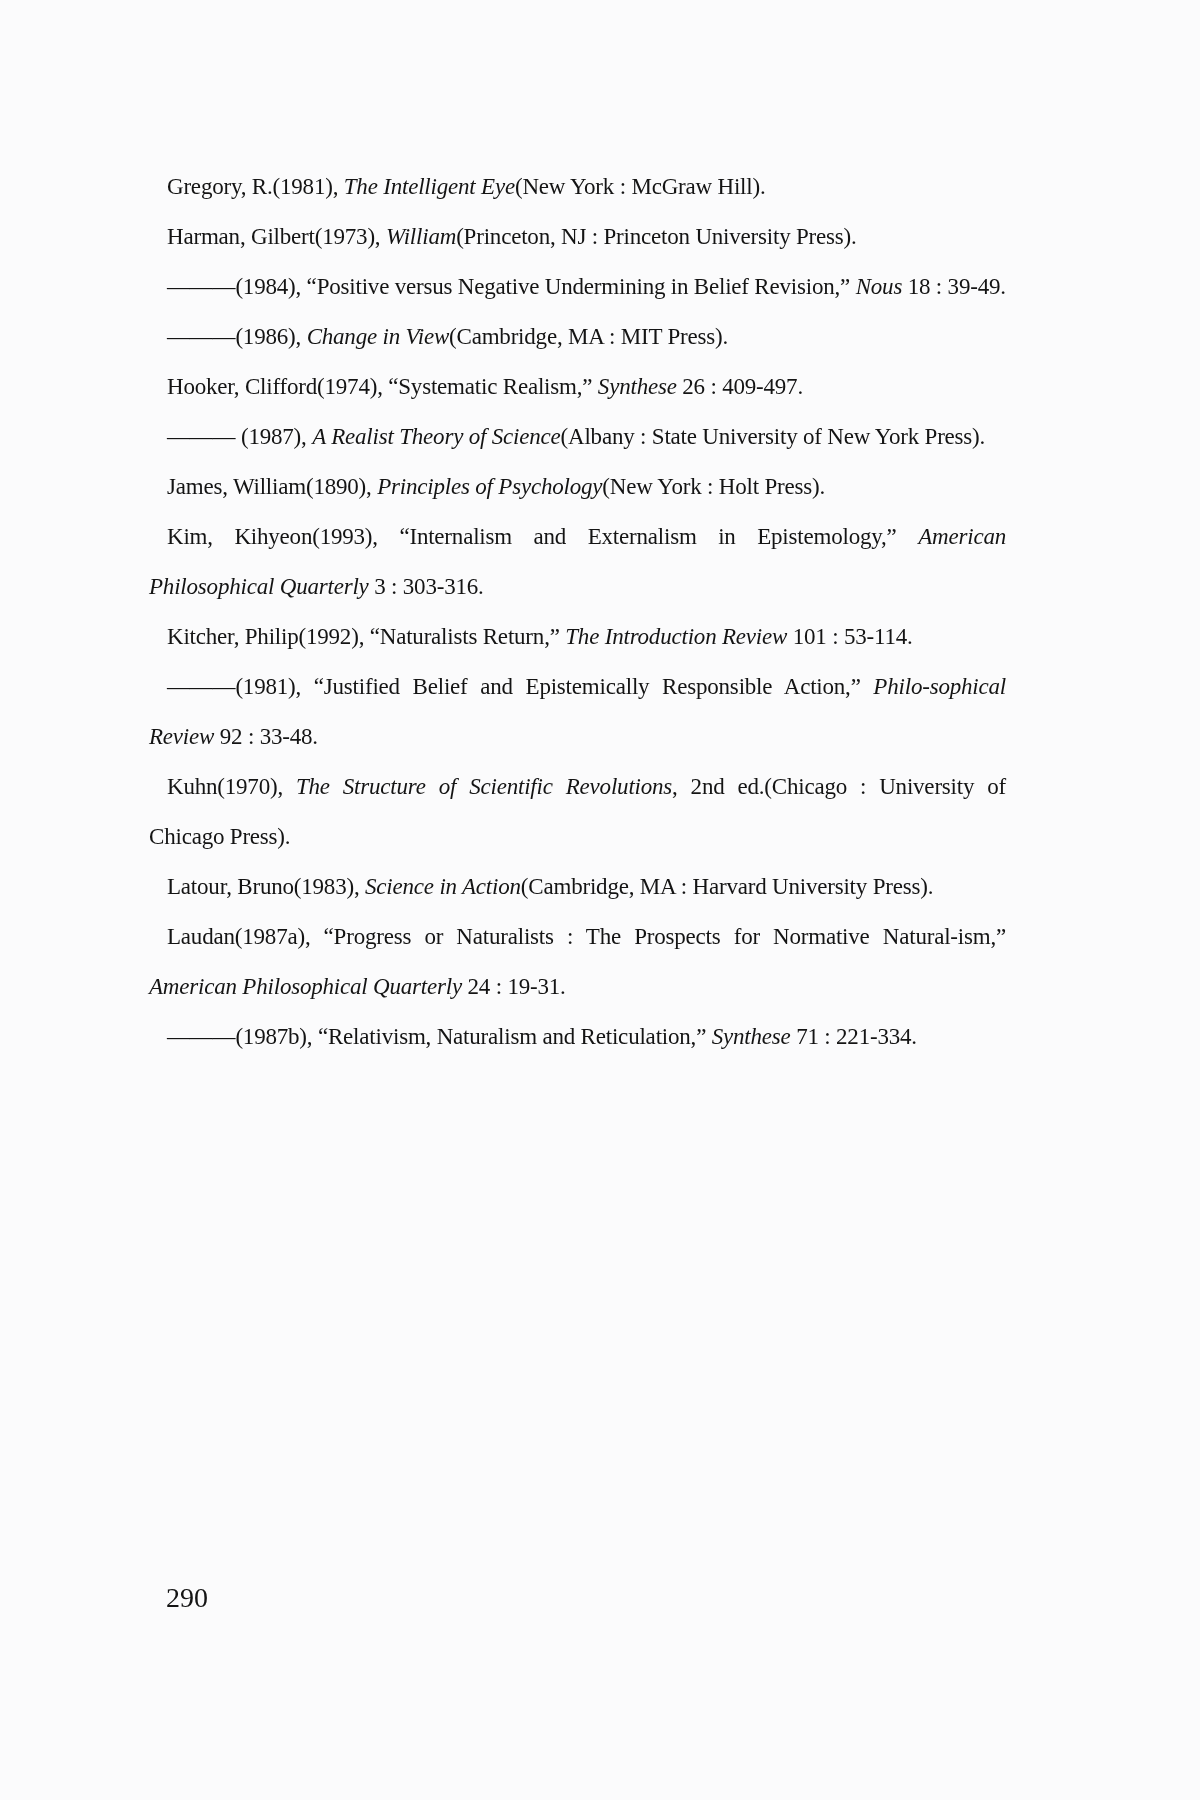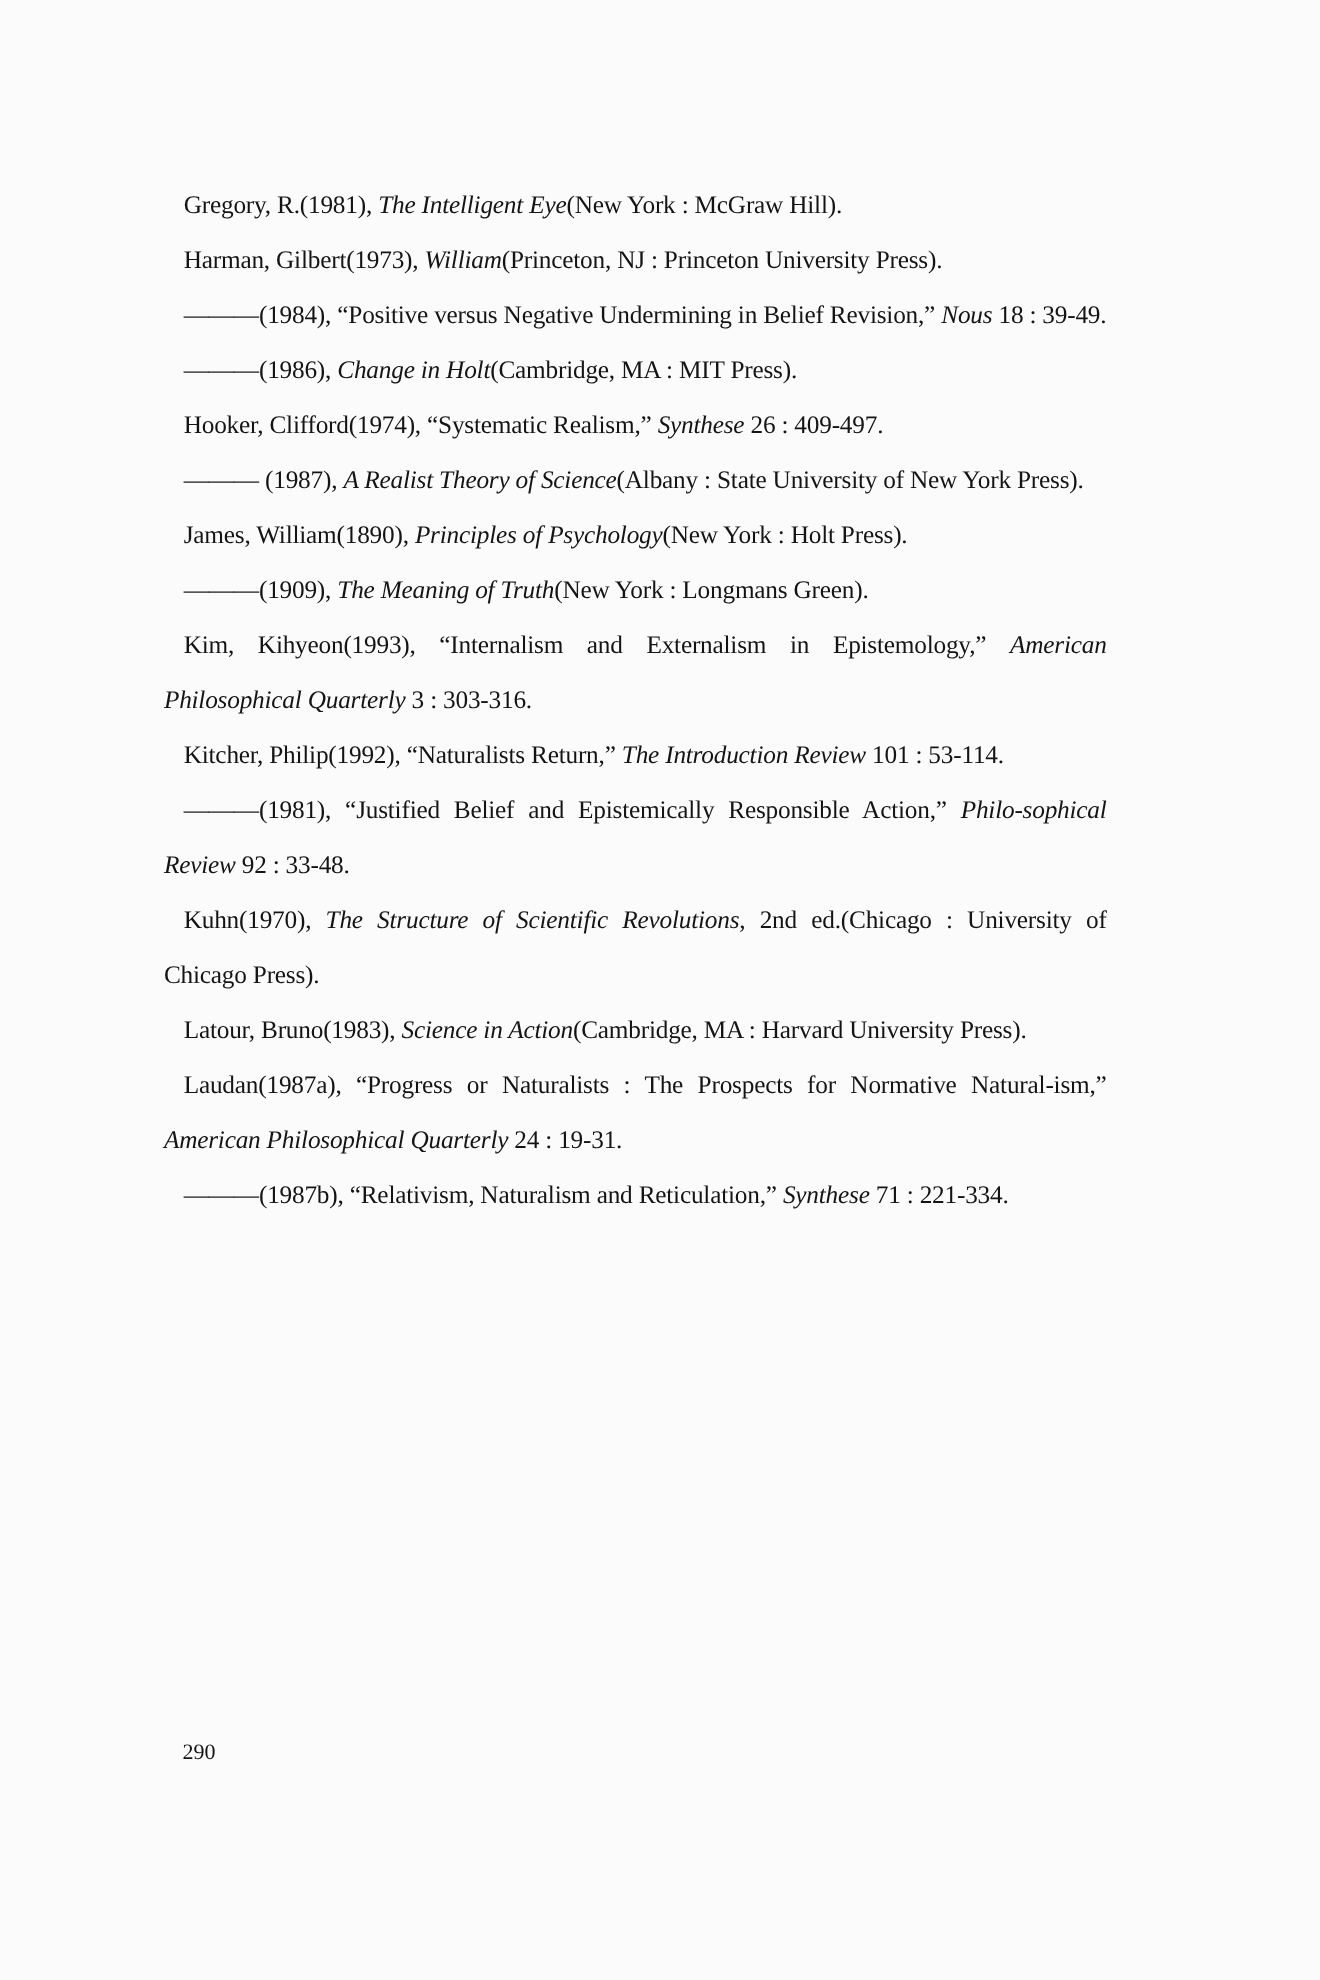--- a/index.html
+++ b/index.html
@@ -23,36 +23,35 @@
     text-align: justify;
     text-indent: 18px;
     margin: 0;
     letter-spacing: -0.2px;
   }
   .entry i { }
   .page-number {
     position: absolute;
     left: 166px;
     top: 1582px;
-    font-size: 20px;
+    font-size: 28px;
     font-family: "Liberation Serif", "DejaVu Serif", serif;
   }
 </style>
 </head>
 <body>
 
 <div class="page" id="ref-list">
     <p class="entry"><span>Gregory, R.(1981), </span><i>The Intelligent Eye</i><span>(New York : McGraw Hill).</span></p>
     <p class="entry"><span>Harman, Gilbert(1973), </span><i>William</i><span>(Princeton, NJ : Princeton University Press).</span></p>
     <p class="entry"><span>———(1984), “Positive versus Negative Undermining in Belief Revision,” </span><i>Nous</i><span> 18 : 39-49.</span></p>
-    <p class="entry"><span>———(1986), </span><i>Change in Holt</i><span>(Cambridge, MA : MIT Press).</span></p>
+    <p class="entry"><span>———(1986), </span><i>Change in View</i><span>(Cambridge, MA : MIT Press).</span></p>
     <p class="entry"><span>Hooker, Clifford(1974), “Systematic Realism,” </span><i>Synthese</i><span> 26 : 409-497.</span></p>
     <p class="entry"><span>——— (1987), </span><i>A Realist Theory of Science</i><span>(Albany : State University of New York Press).</span></p>
     <p class="entry"><span>James, William(1890), </span><i>Principles of Psychology</i><span>(New York : Holt Press).</span></p>
-    <p class="entry"><span>———(1909), </span><i>The Meaning of Truth</i><span>(New York : Longmans Green).</span></p>
     <p class="entry"><span>Kim, Kihyeon(1993), “Internalism and Externalism in Epistemology,” </span><i>American Philosophical Quarterly</i><span> 3 : 303-316.</span></p>
     <p class="entry"><span>Kitcher, Philip(1992), “Naturalists Return,” </span><i>The Introduction Review</i><span> 101 : 53-114.</span></p>
     <p class="entry"><span>———(1981), “Justified Belief and Epistemically Responsible Action,” </span><i>Philo-sophical Review</i><span> 92 : 33-48.</span></p>
     <p class="entry"><span>Kuhn(1970), </span><i>The Structure of Scientific Revolutions</i><span>, 2nd ed.(Chicago : University of Chicago Press).</span></p>
     <p class="entry"><span>Latour, Bruno(1983), </span><i>Science in Action</i><span>(Cambridge, MA : Harvard University Press).</span></p>
     <p class="entry"><span>Laudan(1987a), “Progress or Naturalists : The Prospects for Normative Natural-ism,” </span><i>American Philosophical Quarterly</i><span> 24 : 19-31.</span></p>
     <p class="entry"><span>———(1987b), “Relativism, Naturalism and Reticulation,” </span><i>Synthese</i><span> 71 : 221-334.</span></p>
   </div>
 <div class="page-number">290</div>
 

